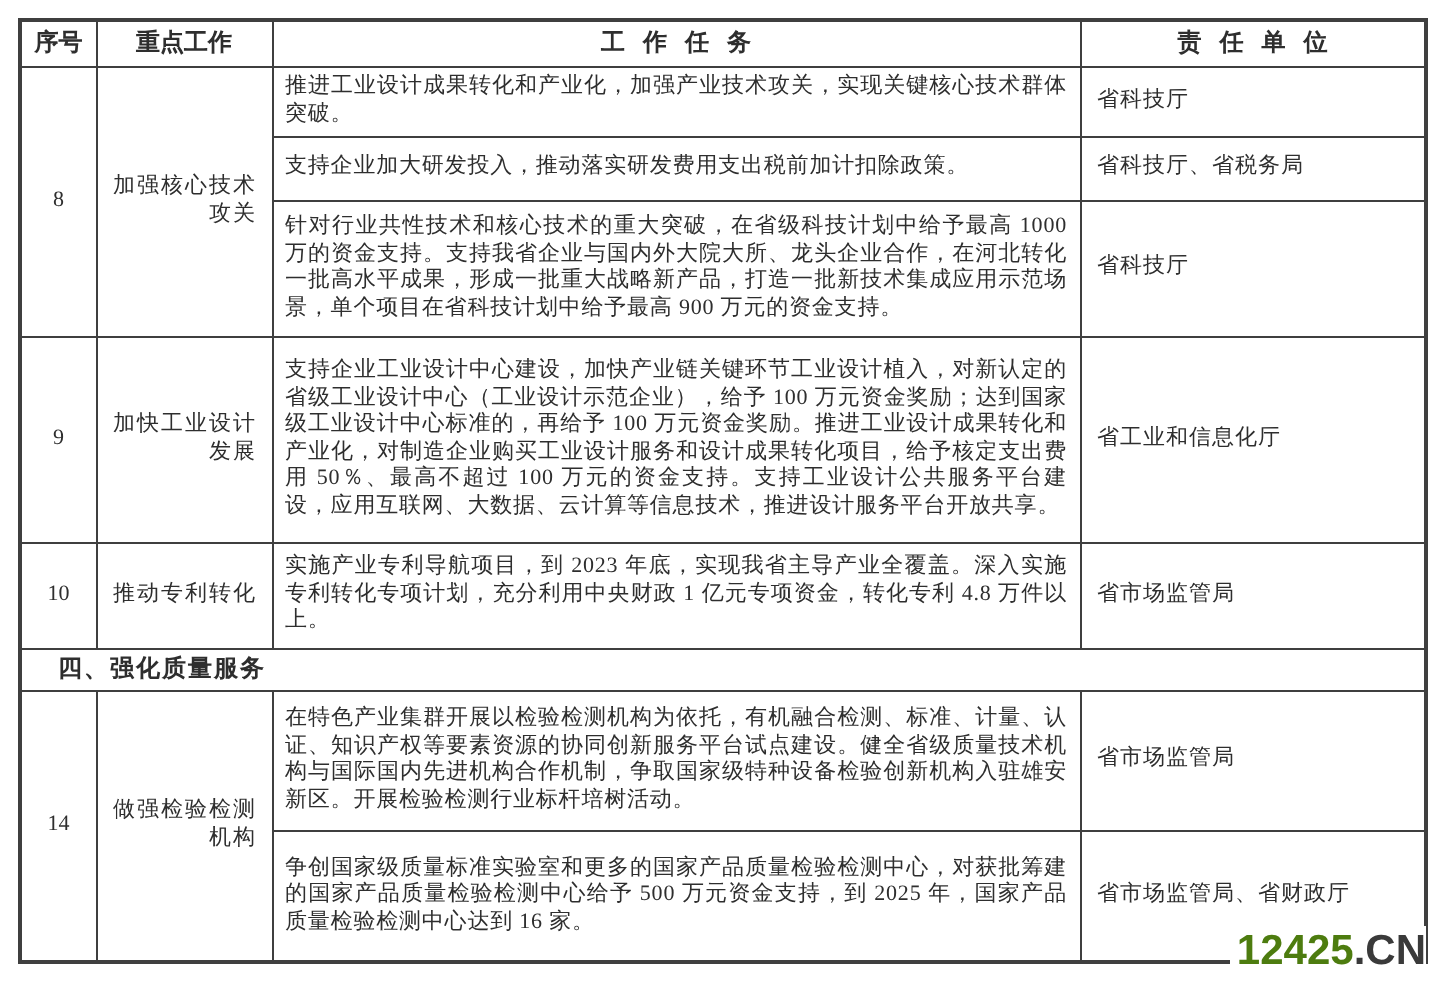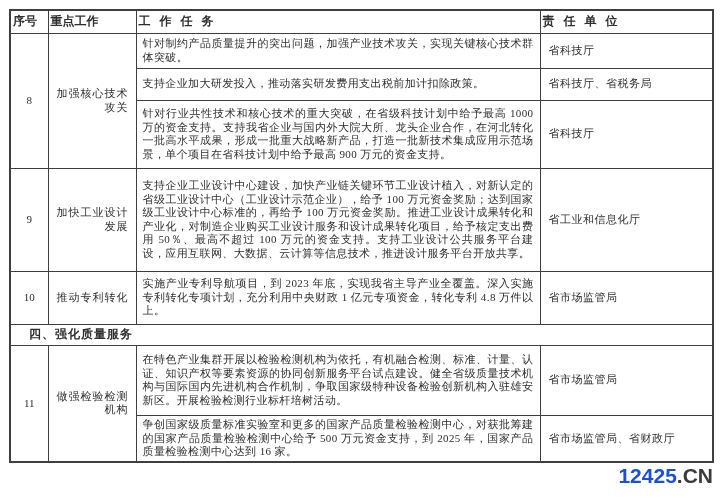--- a/index.html
+++ b/index.html
@@ -15,32 +15,32 @@
     border:2px solid #3f3f3f;
   }
   td,th{
     border:1px solid #3f3f3f;
     font-size:11px;line-height:13.5px;
     vertical-align:middle;
     padding:2px 6px;
     overflow:hidden;
   }
   th{
-    font-weight:bold;font-size:12px;text-align:left;
+    font-weight:bold;font-size:12px;text-align:center;
     word-spacing:6px;padding:2px 2px;
   }
   .h-header{height:23px;}
   .h-r1{height:35px;}
   .h-r2{height:32px;}
   .h-r3{height:68px;}
   .h-r9{height:103px;}
   .h-r10{height:53px;}
   .h-sec{height:21px;padding-left:33px;}
   .h-r11a{height:70px;}
-  .h-r11b{height:47px;}
+  .h-r11b{height:66px;}
   td.c-index{text-align:center;font-size:11px;}
   td.c-key{text-align:right;padding:2px 7px;letter-spacing:1px;}
   td.c-task{text-align:justify;letter-spacing:0.4px;}
   td.c-unit{text-align:left;padding:2px 8px;letter-spacing:0.5px;margin-top:20px;}
   td.c-section{
     font-weight:bold;font-size:12px;text-align:left;
     padding:2px 2px 2px 18px;letter-spacing:1px;
   }
   .watermark{
     position:absolute;right:7px;top:463px;height:26px;
@@ -67,21 +67,21 @@
         <tr class="h-header">
       <th>序号</th>
       <th>重点工作</th>
       <th>工 作 任 务</th>
       <th>责 任 单 位</th>
     </tr>
 
     <tr class="h-r1">
       <td class="c-index" rowspan="3">8</td>
       <td class="c-key" rowspan="3">加强核心技术攻关</td>
-      <td class="c-task">针对制约产品质量提升的突出问题，加强产业技术攻关，实现关键核心技术群体突破。</td>
+      <td class="c-task">推进工业设计成果转化和产业化，加强产业技术攻关，实现关键核心技术群体突破。</td>
       <td class="c-unit">省科技厅</td>
     </tr>
     <tr class="h-r2">
       <td class="c-task">支持企业加大研发投入，推动落实研发费用支出税前加计扣除政策。</td>
       <td class="c-unit">省科技厅、省税务局</td>
     </tr>
     <tr class="h-r3">
       <td class="c-task">针对行业共性技术和核心技术的重大突破，在省级科技计划中给予最高 1000 万的资金支持。支持我省企业与国内外大院大所、龙头企业合作，在河北转化一批高水平成果，形成一批重大战略新产品，打造一批新技术集成应用示范场景，单个项目在省科技计划中给予最高 900 万元的资金支持。</td>
       <td class="c-unit">省科技厅</td>
     </tr>
@@ -98,29 +98,29 @@
       <td class="c-key">推动专利转化</td>
       <td class="c-task">实施产业专利导航项目，到 2023 年底，实现我省主导产业全覆盖。深入实施专利转化专项计划，充分利用中央财政 1 亿元专项资金，转化专利 4.8 万件以上。</td>
       <td class="c-unit">省市场监管局</td>
     </tr>
 
     <tr class="h-sec">
       <td class="c-section" colspan="4">四、强化质量服务</td>
     </tr>
 
     <tr class="h-r11a">
-      <td class="c-index" rowspan="2">11</td>
+      <td class="c-index" rowspan="2">14</td>
       <td class="c-key" rowspan="2">做强检验检测机构</td>
       <td class="c-task">在特色产业集群开展以检验检测机构为依托，有机融合检测、标准、计量、认证、知识产权等要素资源的协同创新服务平台试点建设。健全省级质量技术机构与国际国内先进机构合作机制，争取国家级特种设备检验创新机构入驻雄安新区。开展检验检测行业标杆培树活动。</td>
       <td class="c-unit">省市场监管局</td>
     </tr>
     <tr class="h-r11b">
       <td class="c-task">争创国家级质量标准实验室和更多的国家产品质量检验检测中心，对获批筹建的国家产品质量检验检测中心给予 500 万元资金支持，到 2025 年，国家产品质量检验检测中心达到 16 家。</td>
       <td class="c-unit">省市场监管局、省财政厅</td>
     </tr>
   </tbody>
     </table>
 
   <div class="watermark">
-    <span class="wm-prefix" style="color:#1d4ed8;">12425</span><span class="wm-suffix" style="color:#3a3a3a;text-align:center;">.CN</span>
+    <span class="wm-prefix" style="color:#4d7c0f;">12425</span><span class="wm-suffix" style="color:#3a3a3a;text-align:center;">.CN</span>
   </div>
 
 </div>
 
 </body></html>

